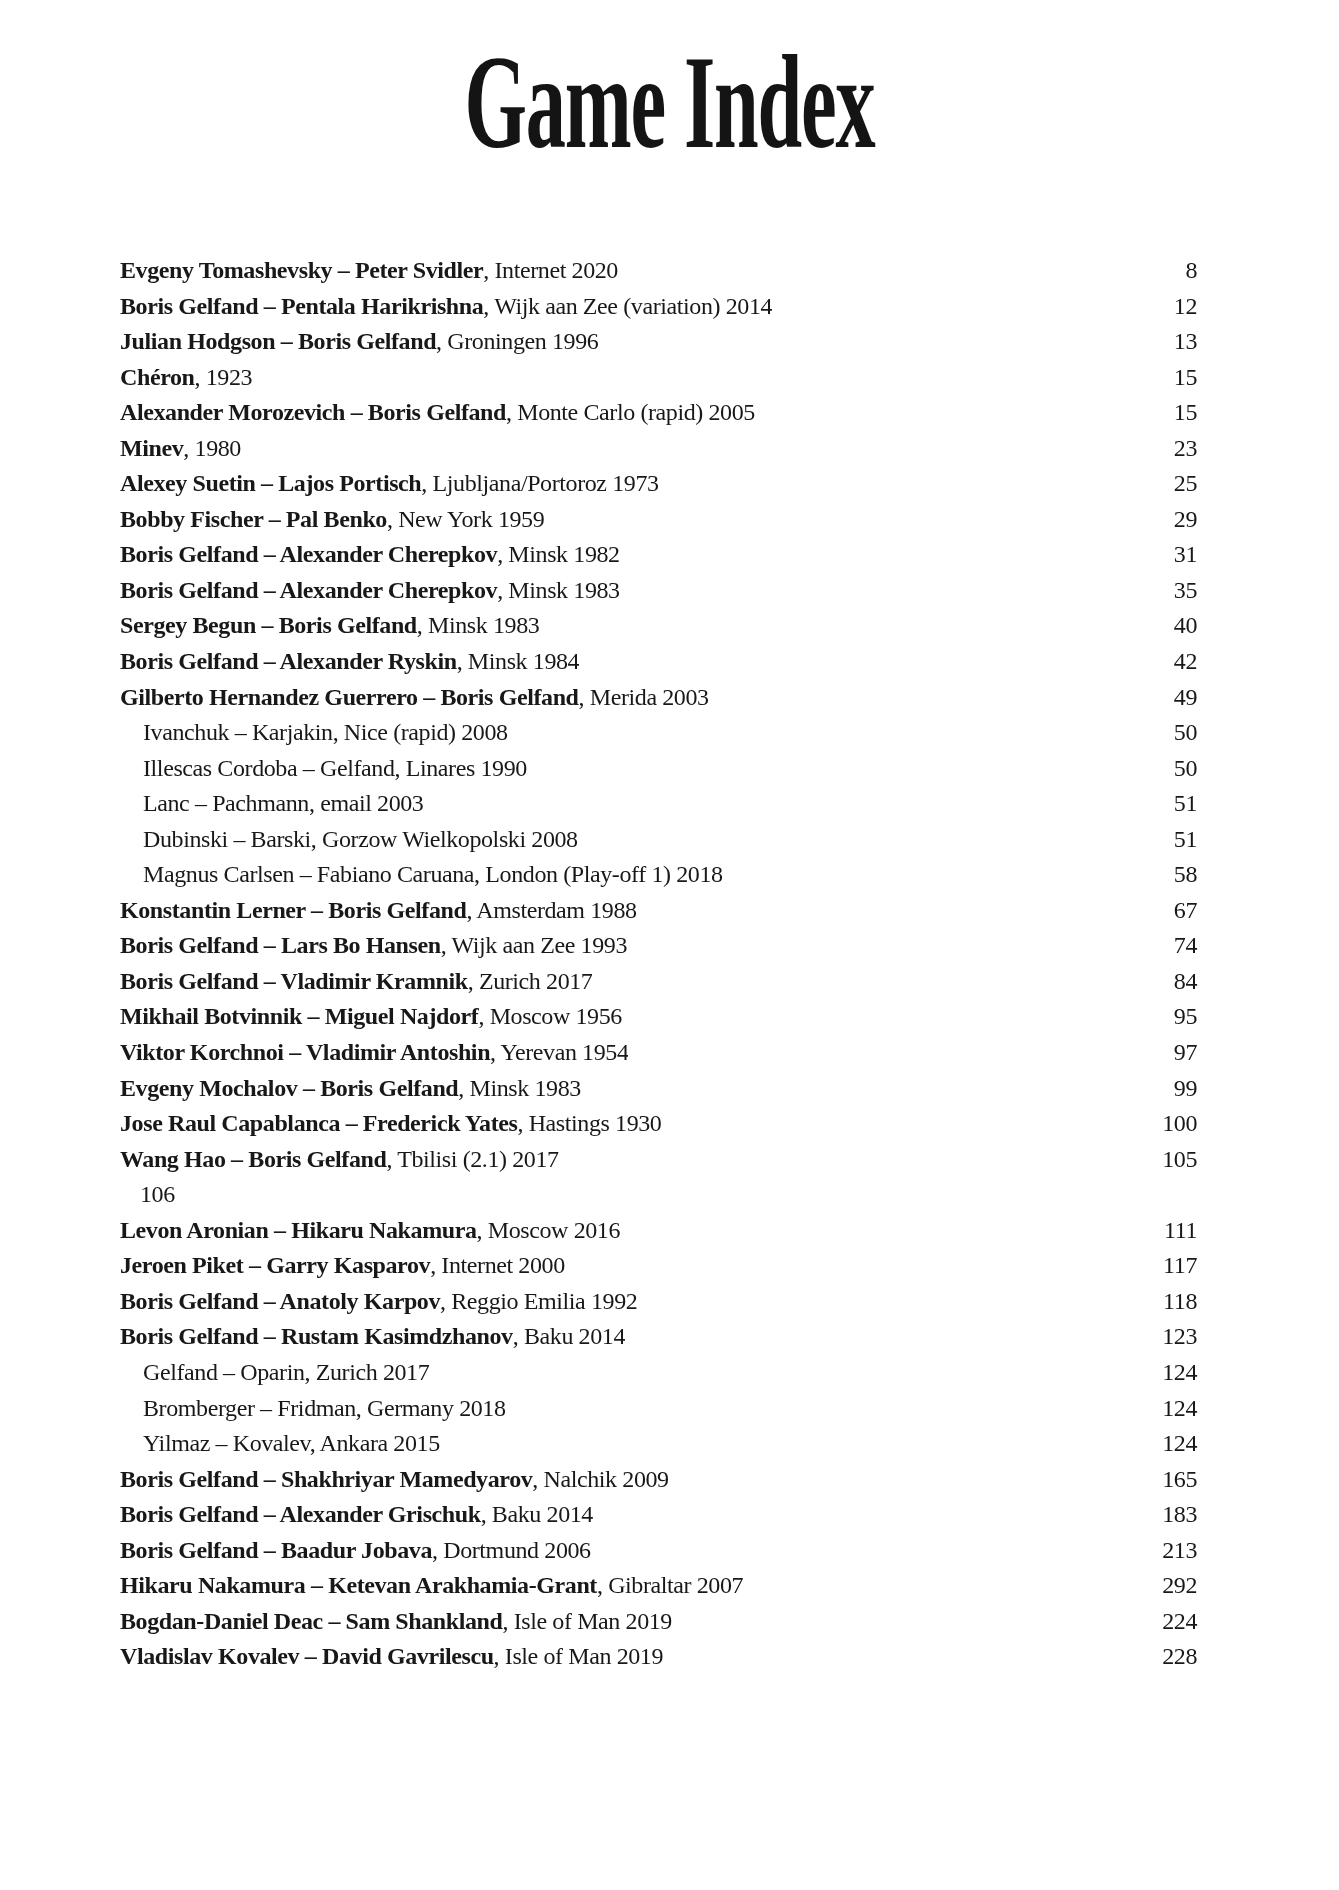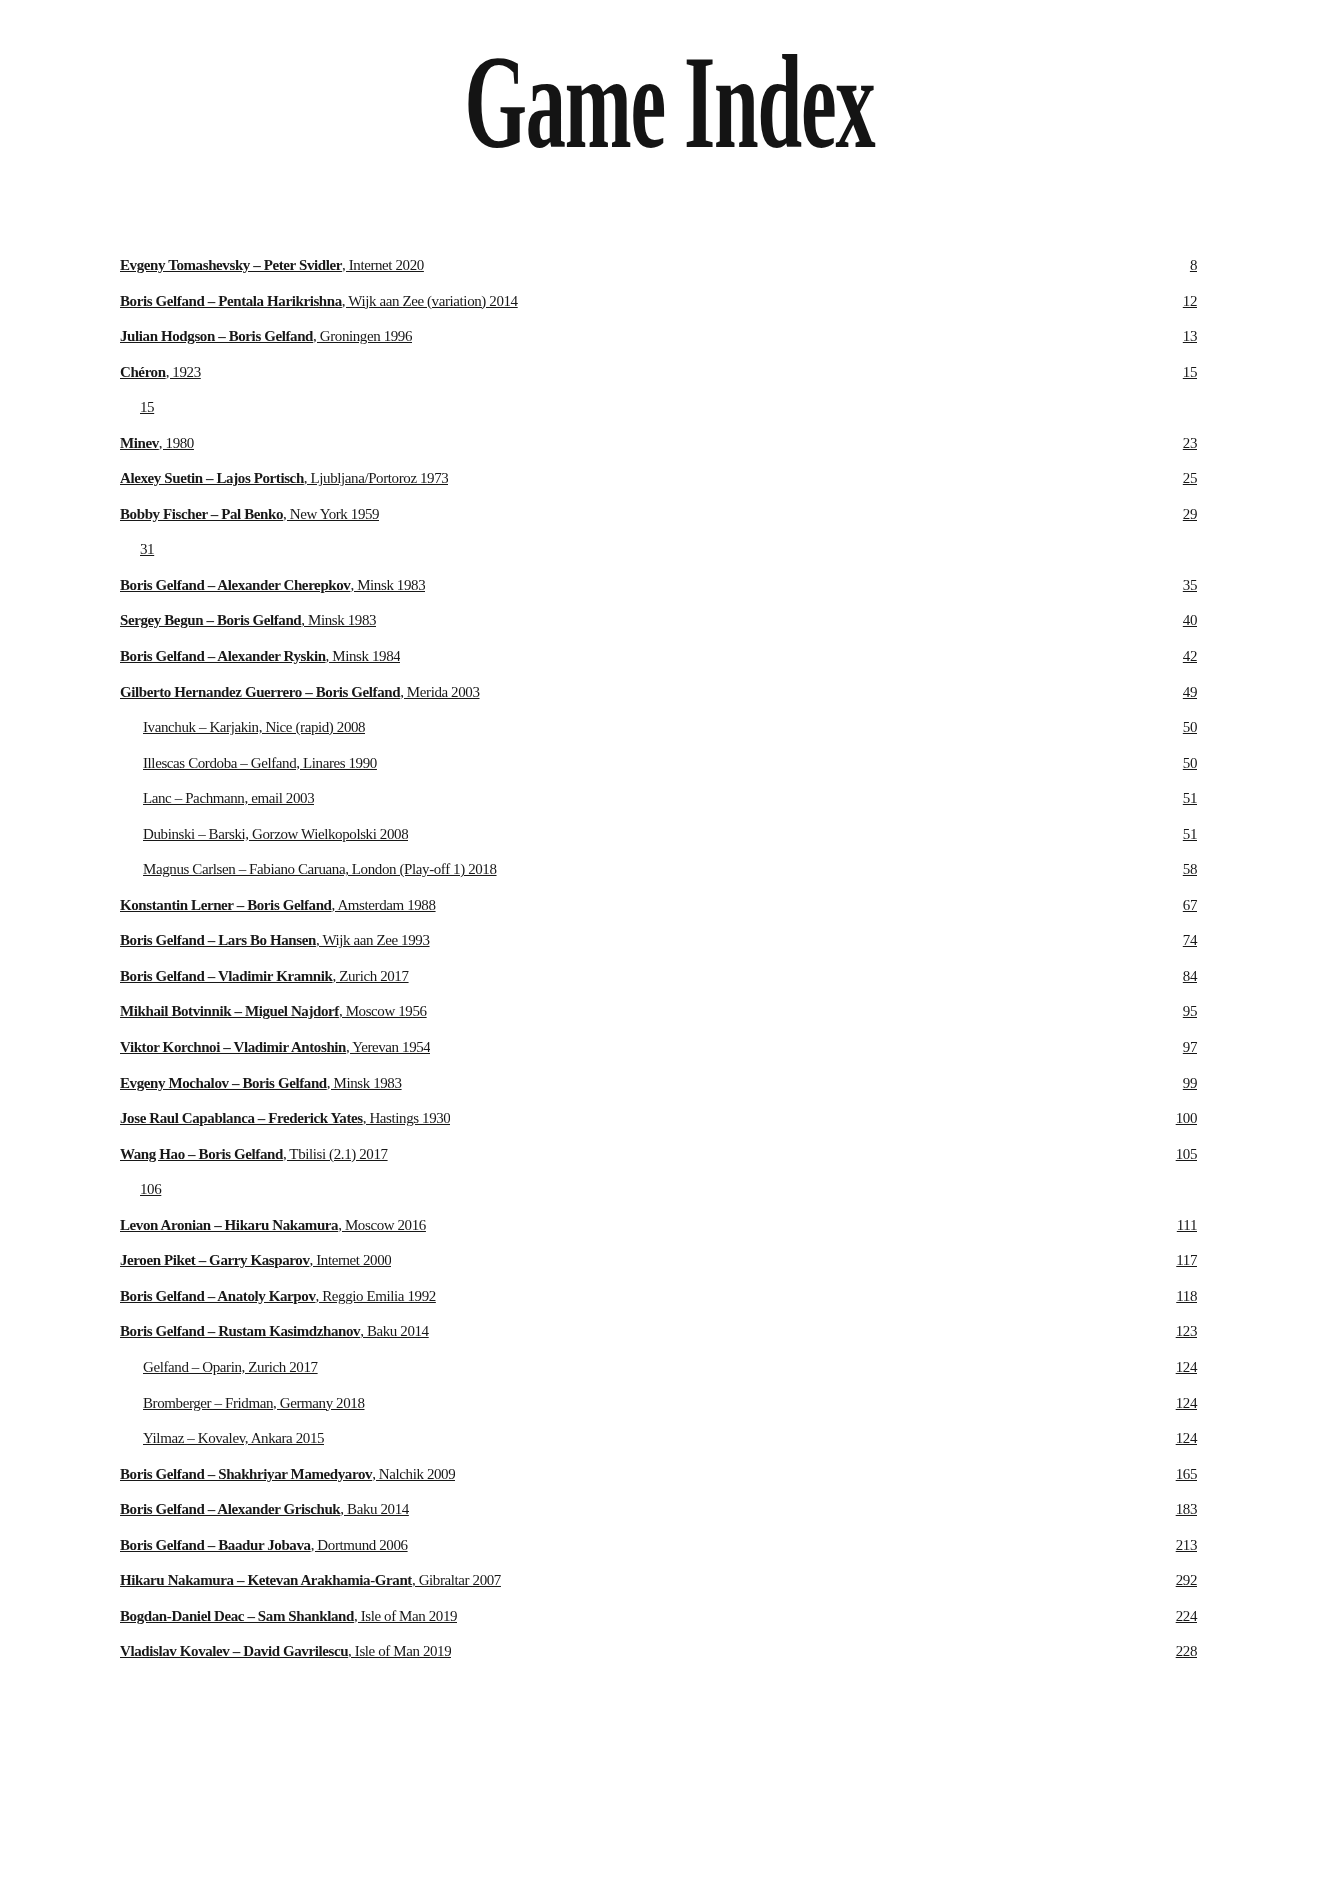--- a/index.html
+++ b/index.html
@@ -35,24 +35,23 @@
     position: absolute;
     top: 257px;
     left: 120px;
     width: 1077px;
   }
   .row {
     display: flex;
     justify-content: space-between;
     align-items: baseline;
     height: 35.55px;
-    font-size: 15px;
+    font-size: 24px;
     letter-spacing: -0.4px;
     white-space: nowrap;
-    text-decoration: underline;
   }
   .row .entry-text {
     overflow: hidden;
   }
   .row.indent .entry-text {
     padding-left: 23px;
   }
   .row .players {
     font-weight: 700;
   }
@@ -82,35 +81,37 @@
     </div>
     <div class="row">
       <span class="entry-text"><span class="players">Julian Hodgson – Boris Gelfand</span><span class="venue">, Groningen 1996</span></span>
       <span class="pageno">13</span>
     </div>
     <div class="row">
       <span class="entry-text"><span class="players">Chéron</span><span class="venue">, 1923</span></span>
       <span class="pageno">15</span>
     </div>
     <div class="row">
+      <span class="entry-text"><span class="players">Alexander Morozevich – Boris Gelfand</span><span class="venue">, Monte Carlo (rapid) 2005</span></span>
       <span class="pageno">15</span>
     </div>
     <div class="row">
       <span class="entry-text"><span class="players">Minev</span><span class="venue">, 1980</span></span>
       <span class="pageno">23</span>
     </div>
     <div class="row">
       <span class="entry-text"><span class="players">Alexey Suetin – Lajos Portisch</span><span class="venue">, Ljubljana/Portoroz 1973</span></span>
       <span class="pageno">25</span>
     </div>
     <div class="row">
       <span class="entry-text"><span class="players">Bobby Fischer – Pal Benko</span><span class="venue">, New York 1959</span></span>
       <span class="pageno">29</span>
     </div>
     <div class="row">
+      <span class="entry-text"><span class="players">Boris Gelfand – Alexander Cherepkov</span><span class="venue">, Minsk 1982</span></span>
       <span class="pageno">31</span>
     </div>
     <div class="row">
       <span class="entry-text"><span class="players">Boris Gelfand – Alexander Cherepkov</span><span class="venue">, Minsk 1983</span></span>
       <span class="pageno">35</span>
     </div>
     <div class="row">
       <span class="entry-text"><span class="players">Sergey Begun – Boris Gelfand</span><span class="venue">, Minsk 1983</span></span>
       <span class="pageno">40</span>
     </div>

